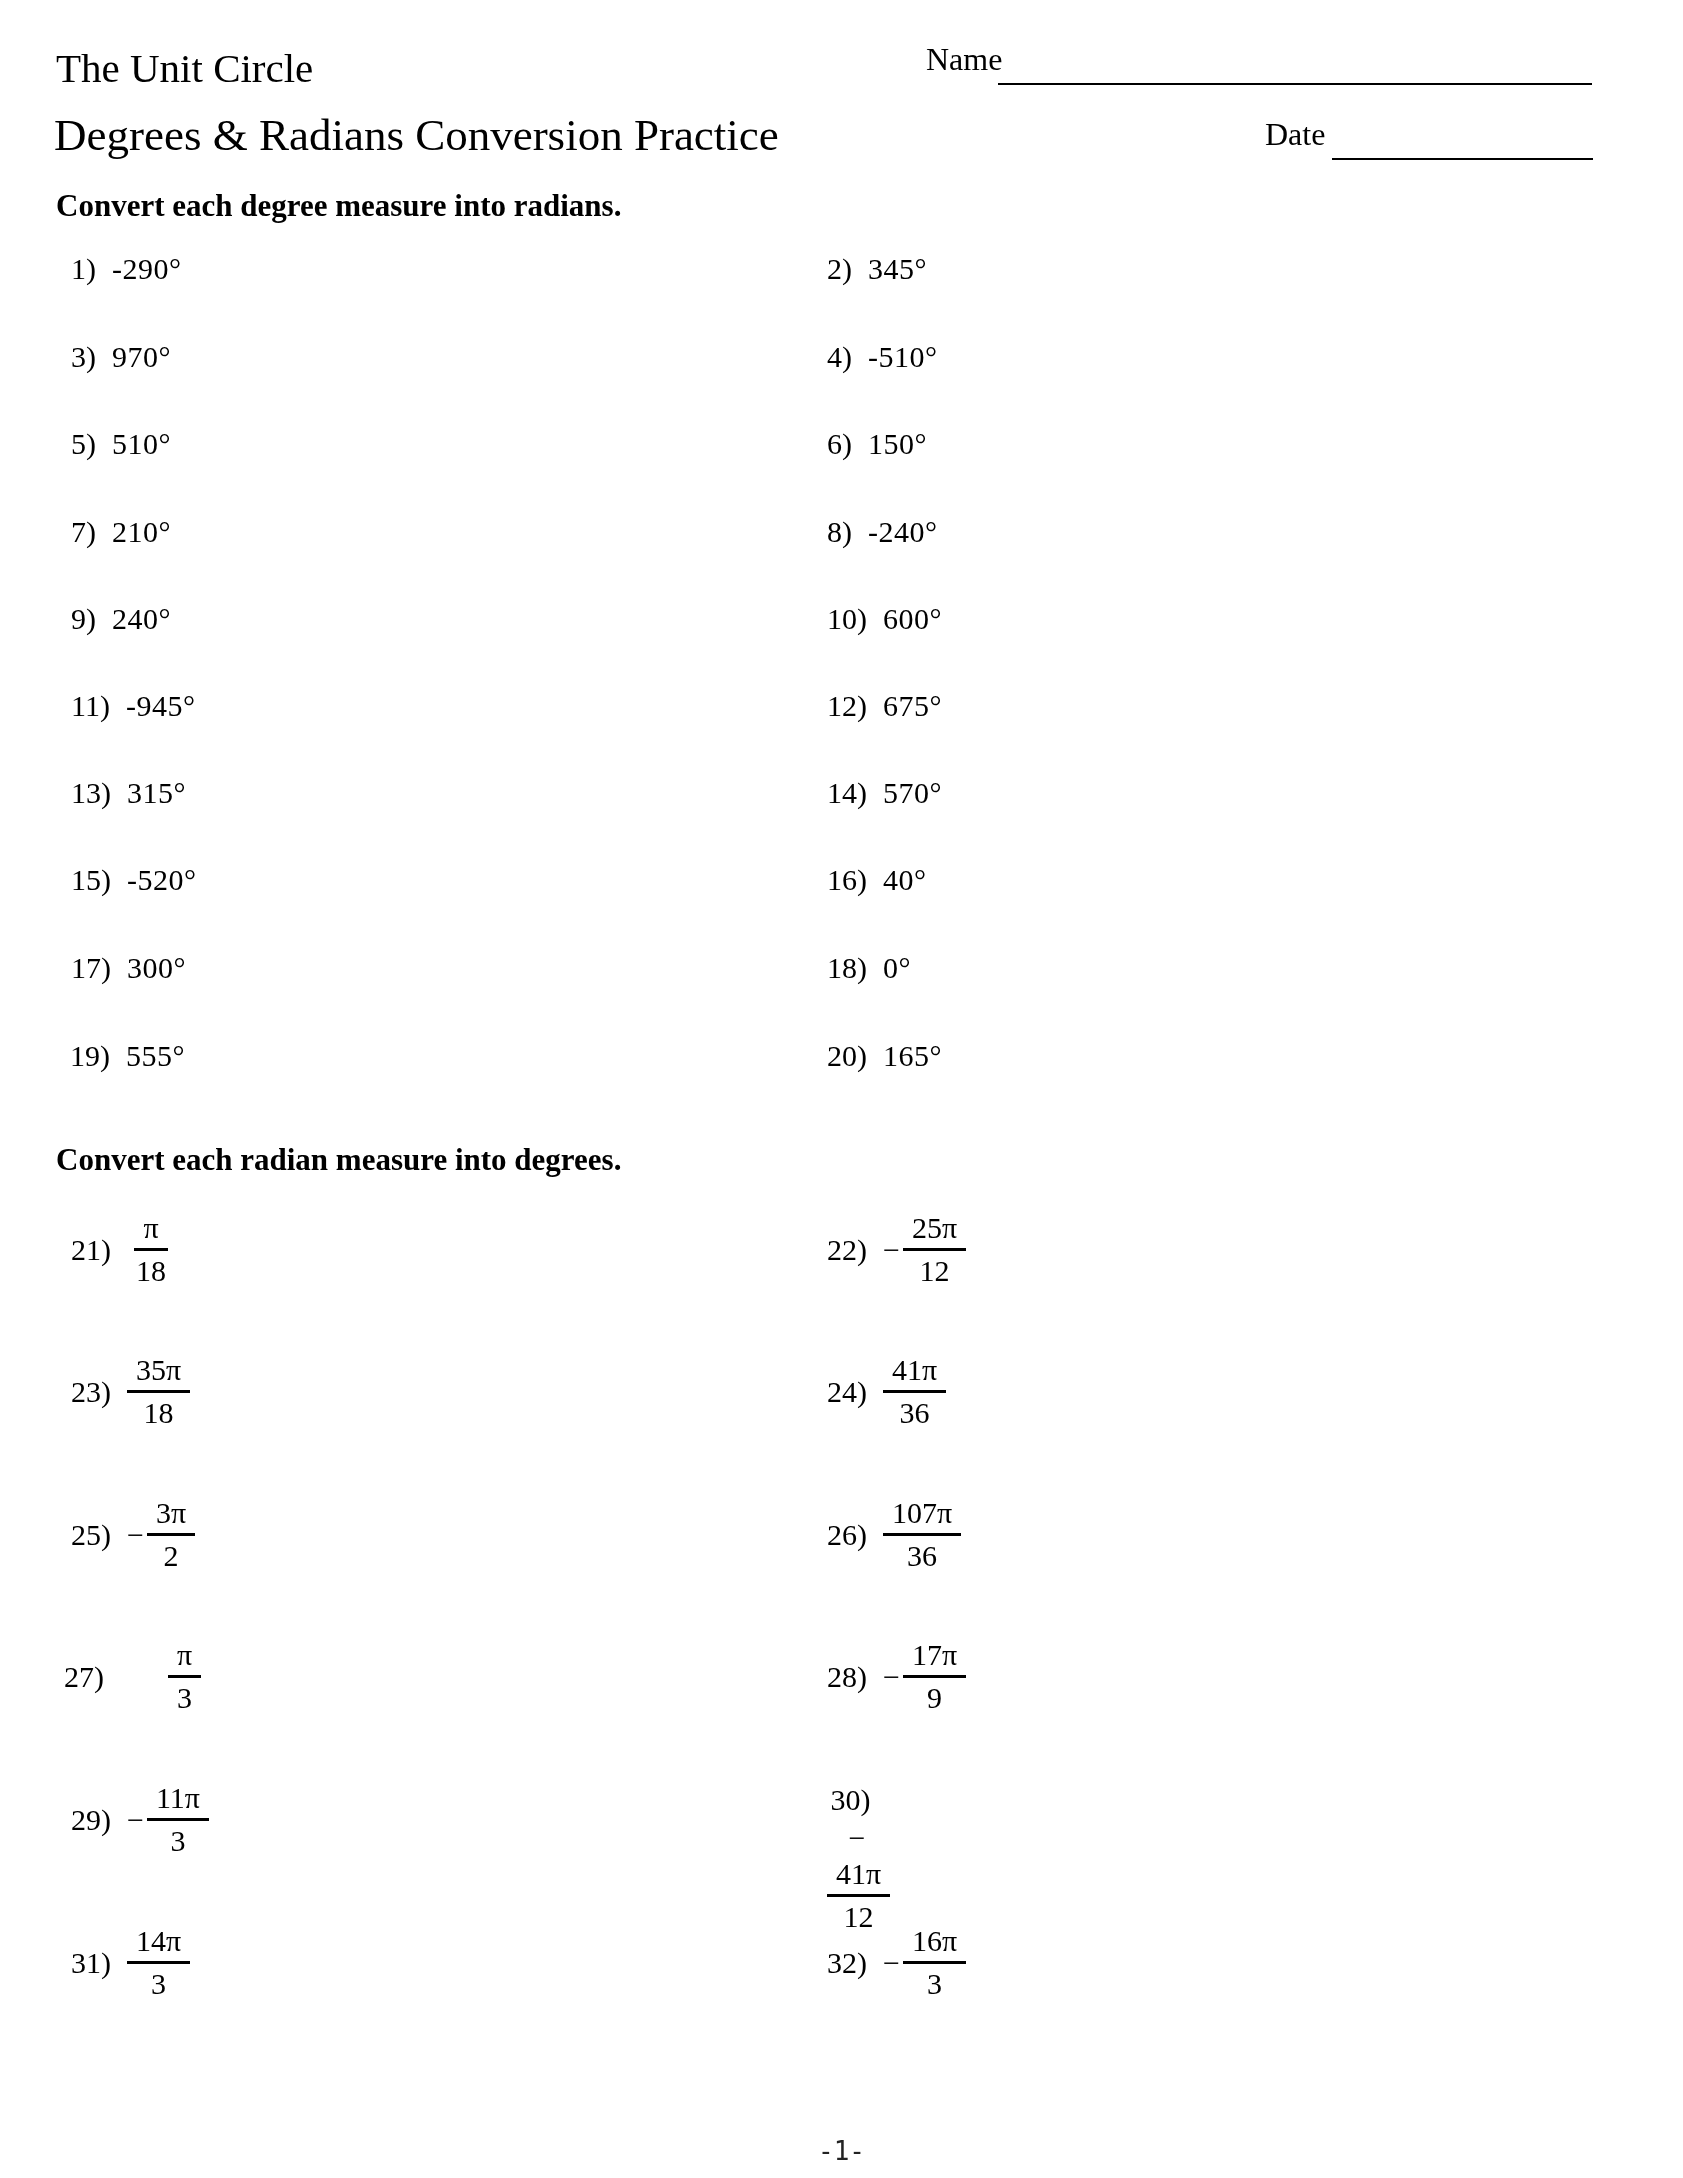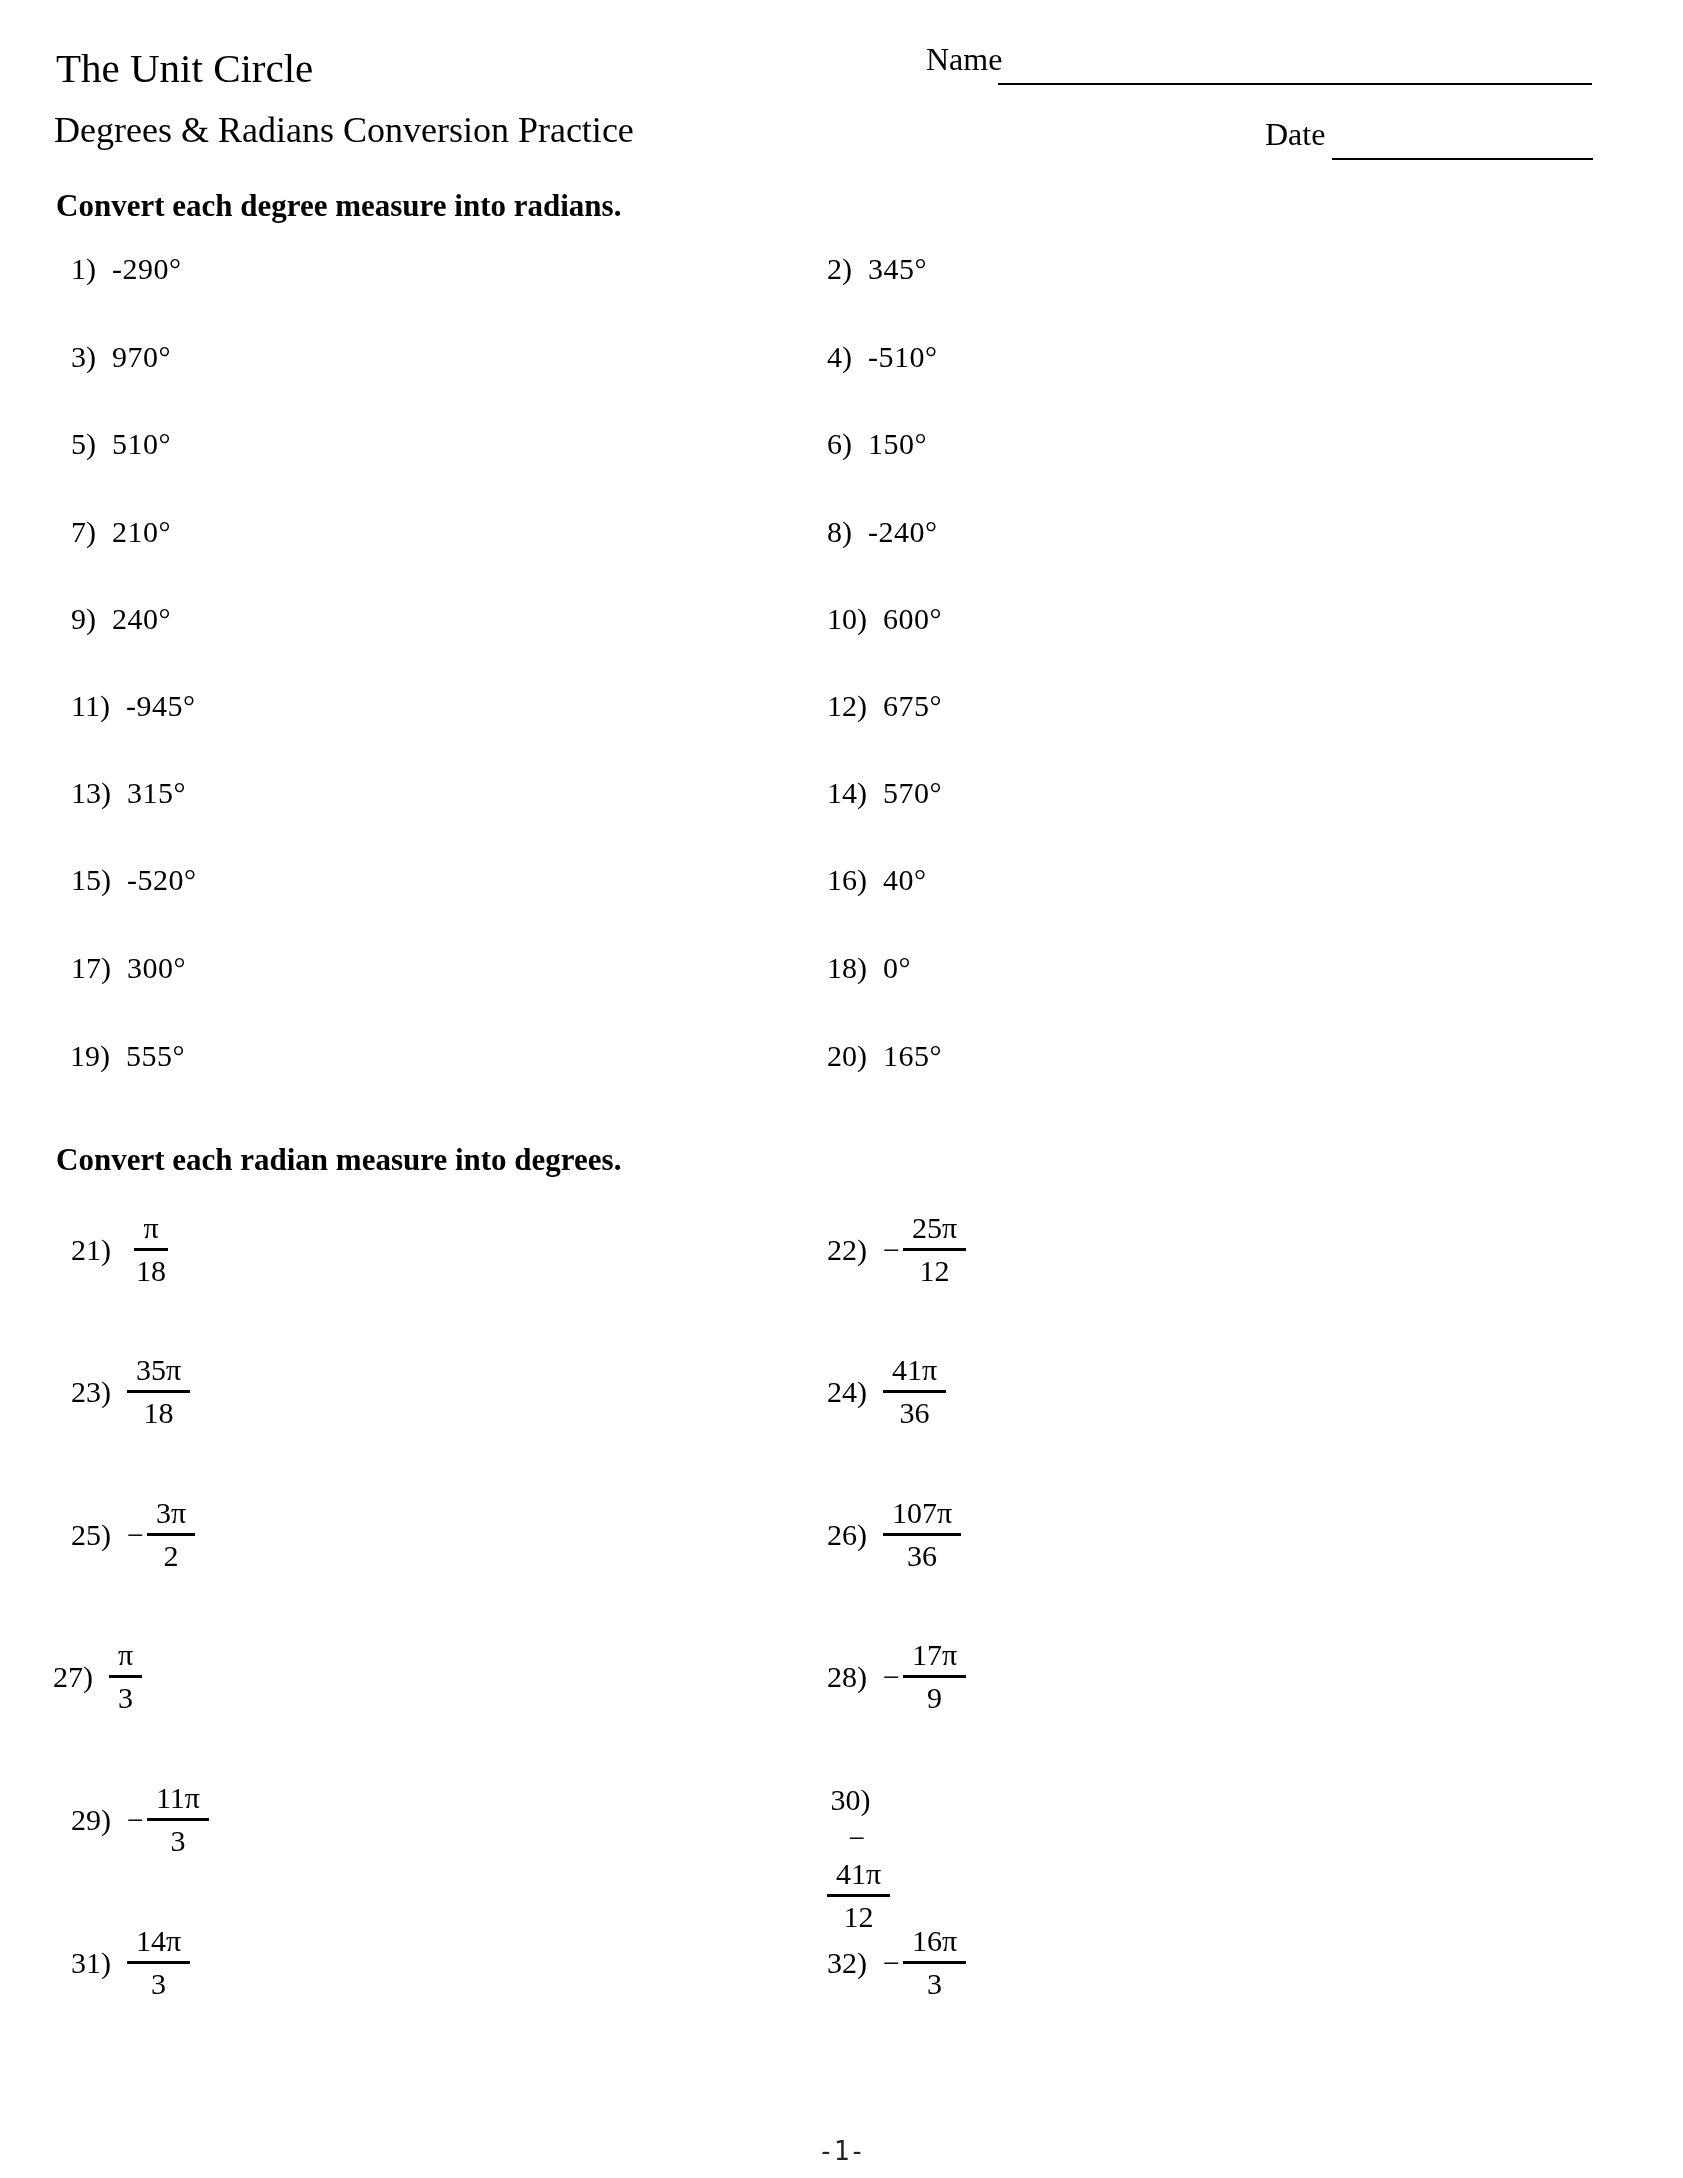--- a/index.html
+++ b/index.html
@@ -8,21 +8,21 @@
     width:1683px;height:2178px;
     background:#ffffff;
     color:#000;
     font-family:"Liberation Serif","DejaVu Serif",serif;
     overflow:hidden;
     margin:0 auto;
   }
   .course{position:absolute;left:56px;top:46px;font-size:41px;line-height:1.1;}
   .name-label{position:absolute;left:926px;top:42px;font-size:32px;line-height:1.1;}
   .name-line{position:absolute;left:998px;top:83px;width:594px;border-top:2px solid #000;height:0;}
-  .title{position:absolute;left:54px;top:111px;font-size:36px;line-height:1.1;}
+  .title{position:absolute;left:54px;top:111px;font-size:45px;line-height:1.1;}
   .date-label{position:absolute;left:1265px;top:117px;font-size:32px;line-height:1.1;}
   .date-line{position:absolute;left:1332px;top:158px;width:261px;border-top:2px solid #000;height:0;}
   .instruction{position:absolute;left:56px;font-size:31px;font-weight:bold;line-height:1.15;}
   .instr-1{top:188px;}
   .instr-2{top:1142px;}
   .q{
     position:absolute;
     display:flex;
     align-items:center;
     font-size:30px;
@@ -174,21 +174,21 @@
           <span class="den">2</span>
         </span>
       </div>
       <div class="q rad" style="left: 827px; top: 1496px; height: 77px;">
         <span class="qnum">26)</span>
         <span class="frac">
           <span class="num">107π</span>
           <span class="den">36</span>
         </span>
       </div>
-      <div class="q rad" style="left: 53px; top: 1638px; height: 77px;">
+      <div class="q rad" style="left: 64px; top: 1638px; height: 77px; gap: 48px;">
         <span class="qnum">27)</span>
         <span class="frac">
           <span class="num">π</span>
           <span class="den">3</span>
         </span>
       </div>
       <div class="q rad" style="left: 827px; top: 1638px; height: 77px;">
         <span class="qnum">28)</span>
         <span class="minus">−</span>
         <span class="frac">

